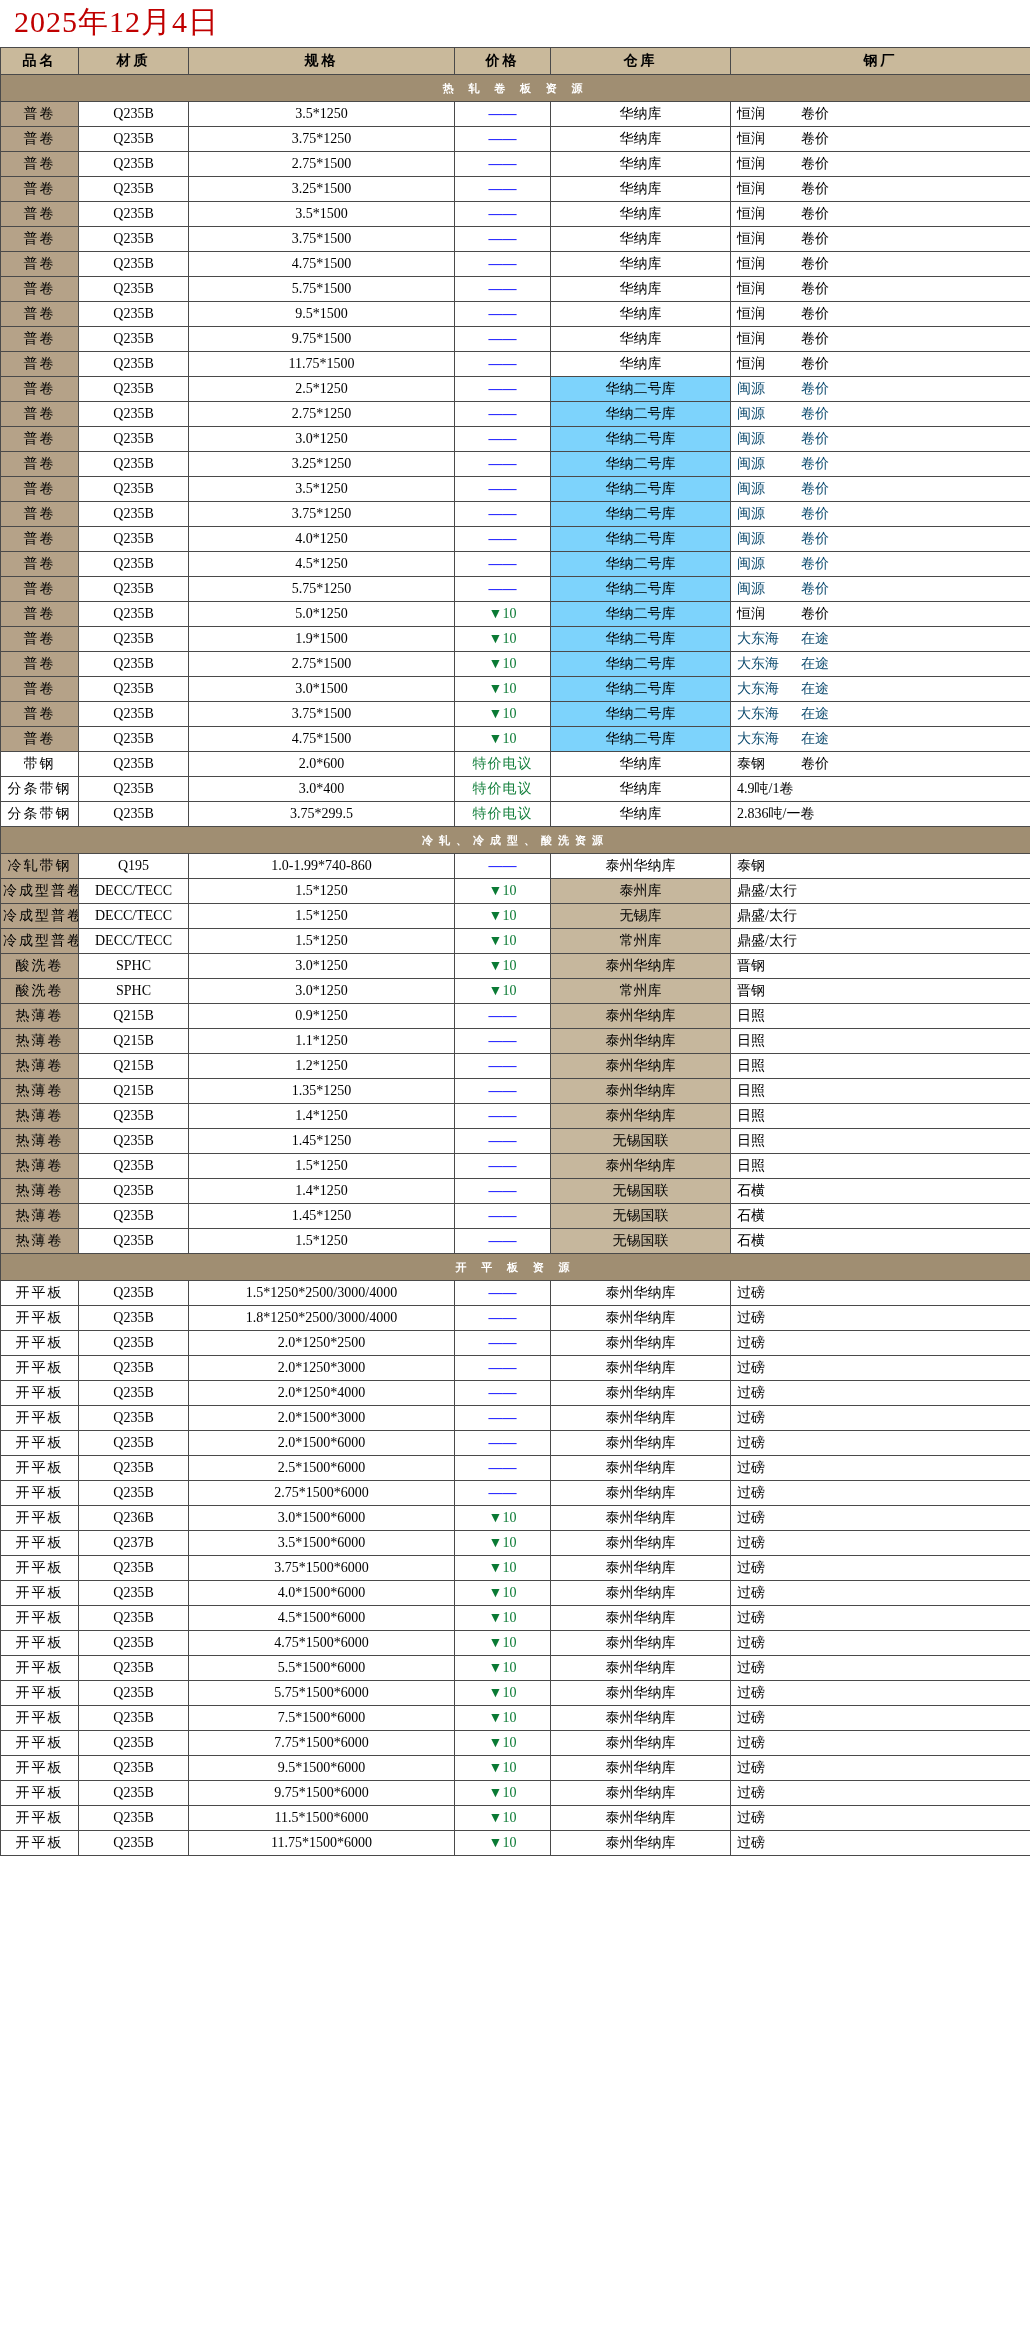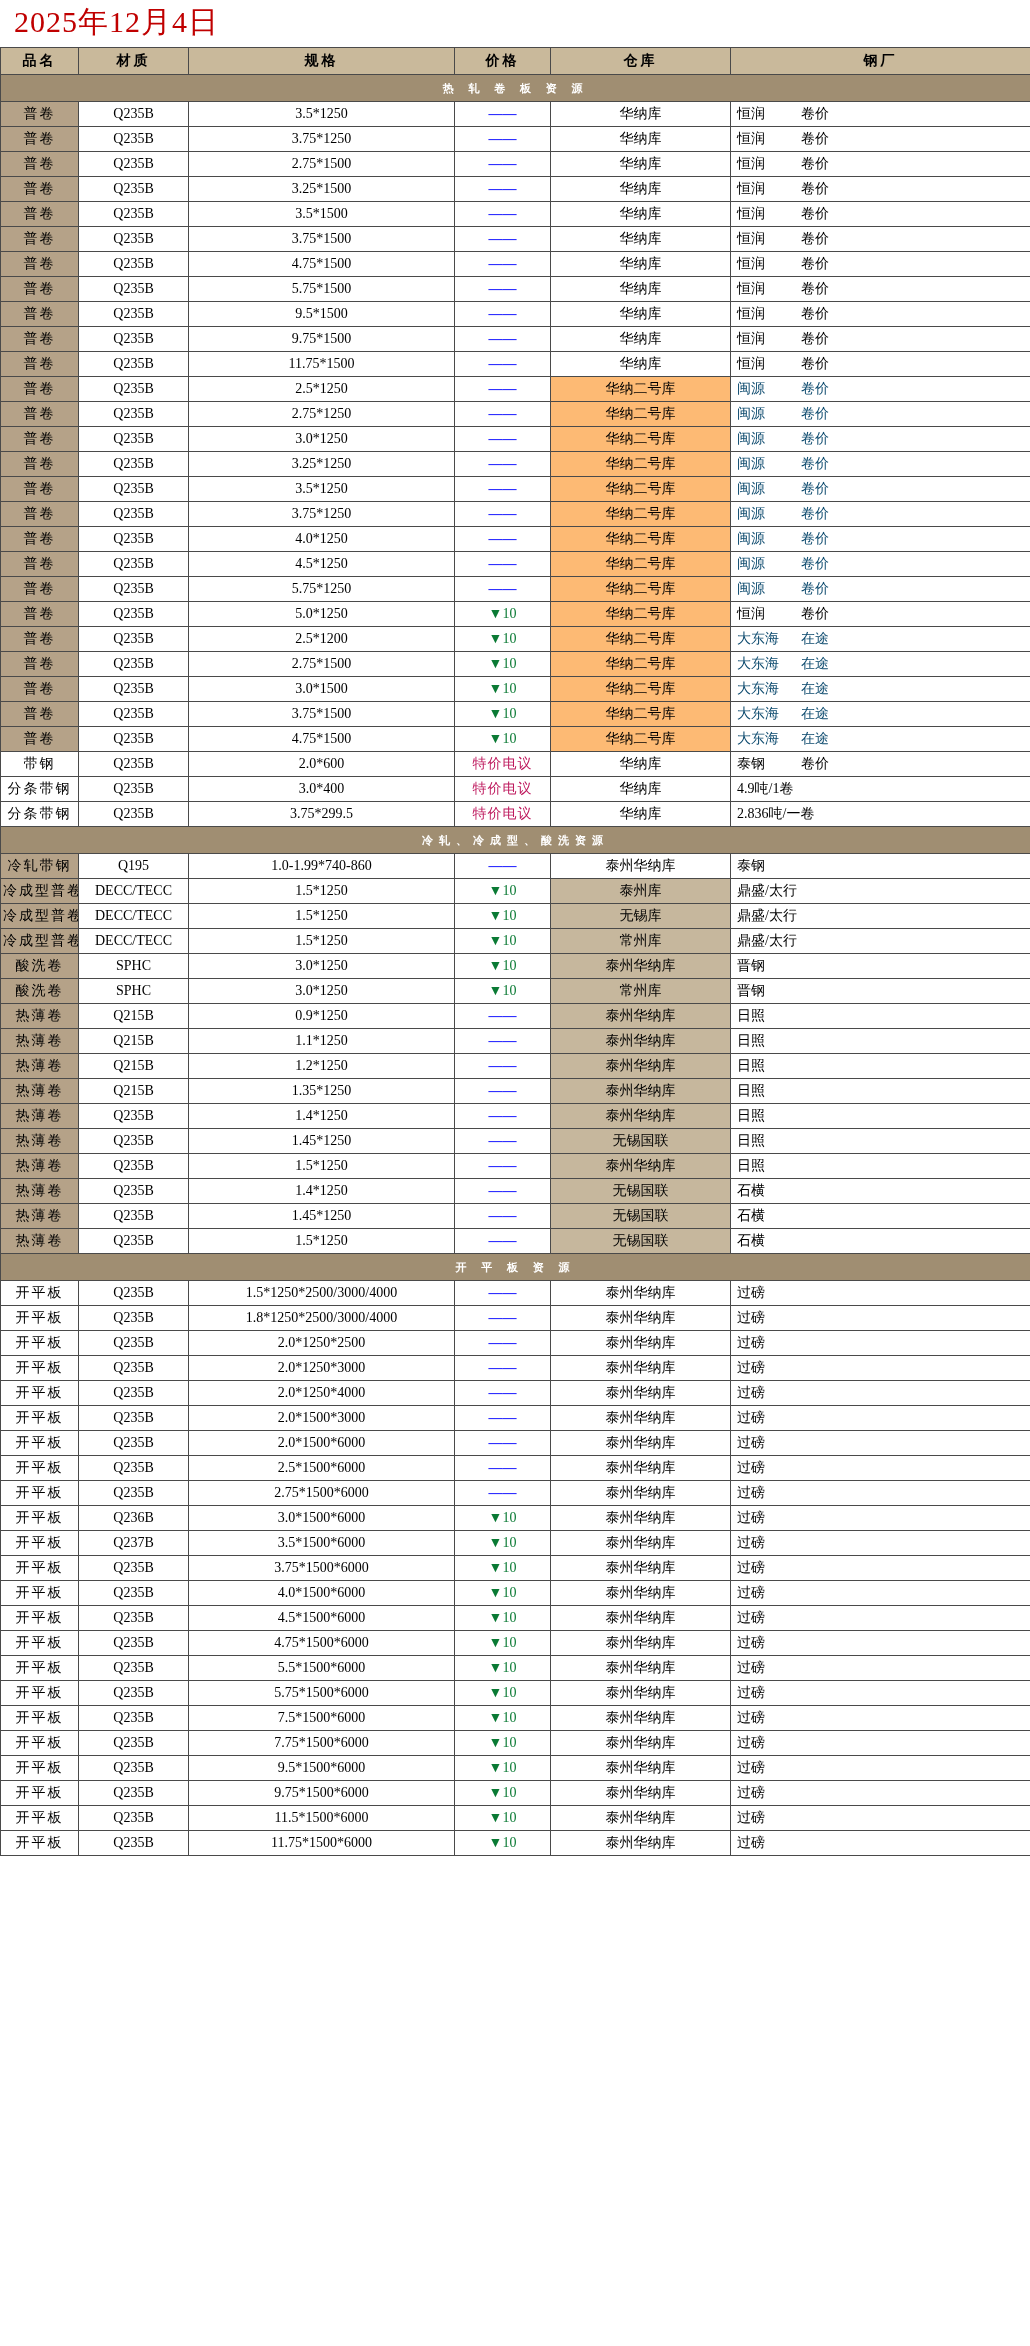--- a/index.html
+++ b/index.html
@@ -43,25 +43,25 @@
     font-weight:700;
     letter-spacing:6px;
     color:#ffffff;
     height:26px;
     font-size:11px;
   }
   .n td{background:#ffffff;}
   td.name{background:#b5a288;letter-spacing:2px;}
   td.name.white{background:#ffffff;letter-spacing:2px;}
   td.wh{background:#ffffff;}
-  td.wh.tan{background:#fdba74;text-align:center;}
+  td.wh.tan{background:#7dd3fc;text-align:center;}
   td.wh.tan2{background:#c6b79d;}
   td.price{background:#ffffff;color:#1a1aff;font-weight:700;letter-spacing:0;}
   td.price.down{color:#0a7a34;font-weight:400;margin-top:40px;}
-  td.price.txt{color:#be185d;font-weight:400;letter-spacing:1px;margin-left:40px;}
+  td.price.txt{color:#15803d;font-weight:400;letter-spacing:1px;margin-left:40px;}
   td.mill{
     text-align:left;
     padding-left:6px;
     background:#ffffff;
     letter-spacing:0;
   }
   td.mill span.a{display:inline-block;min-width:64px;}
   td.mill span.b{display:inline-block;}
   td.mill.brown span.a,td.mill.brown span.b{color:#0c4a6e;}
   .dash{letter-spacing:-1px;}
@@ -256,21 +256,21 @@
           <td class="name ">普卷</td>
           <td class="wh">Q235B</td>
           <td class="wh">5.0*1250</td>
           <td class="price down">▼10</td>
           <td class="wh tan">华纳二号库</td>
           <td class="mill "><span class="a">恒润</span><span class="b">卷价</span></td>
         </tr>
         <tr class="n">
           <td class="name ">普卷</td>
           <td class="wh">Q235B</td>
-          <td class="wh">2.5*1200</td>
+          <td class="wh">1.9*1500</td>
           <td class="price down">▼10</td>
           <td class="wh tan">华纳二号库</td>
           <td class="mill brown"><span class="a">大东海</span><span class="b">在途</span></td>
         </tr>
         <tr class="n">
           <td class="name ">普卷</td>
           <td class="wh">Q235B</td>
           <td class="wh">2.75*1500</td>
           <td class="price down">▼10</td>
           <td class="wh tan">华纳二号库</td>

